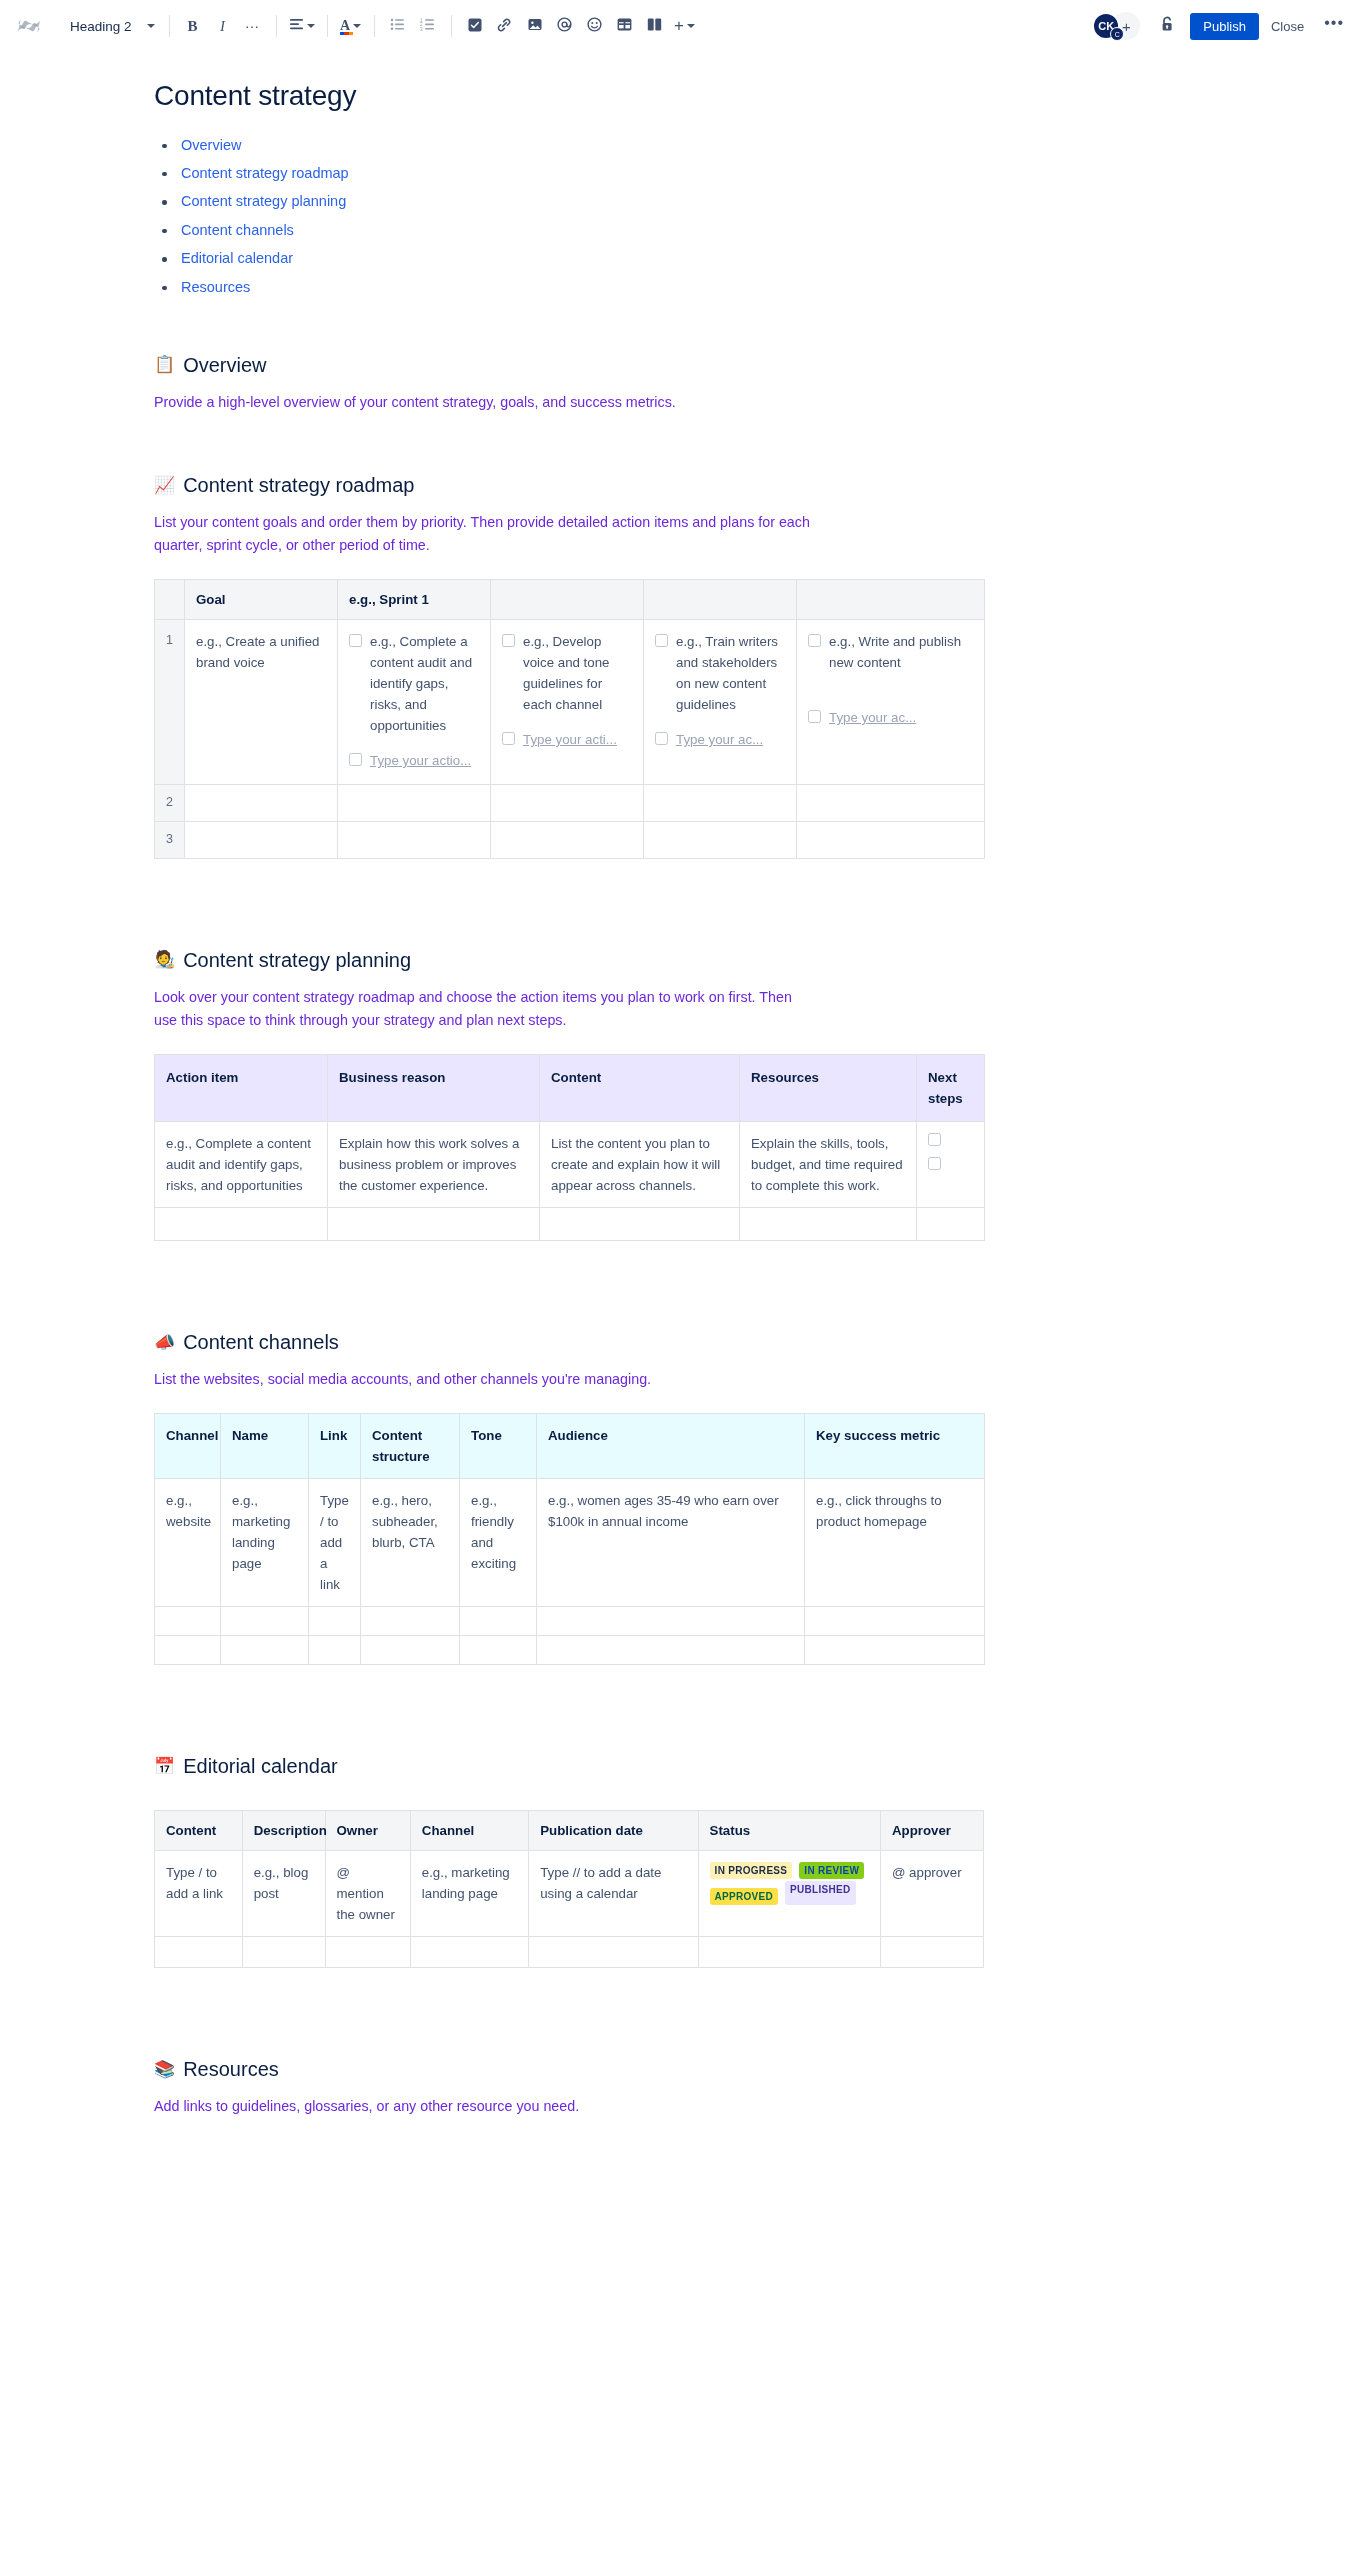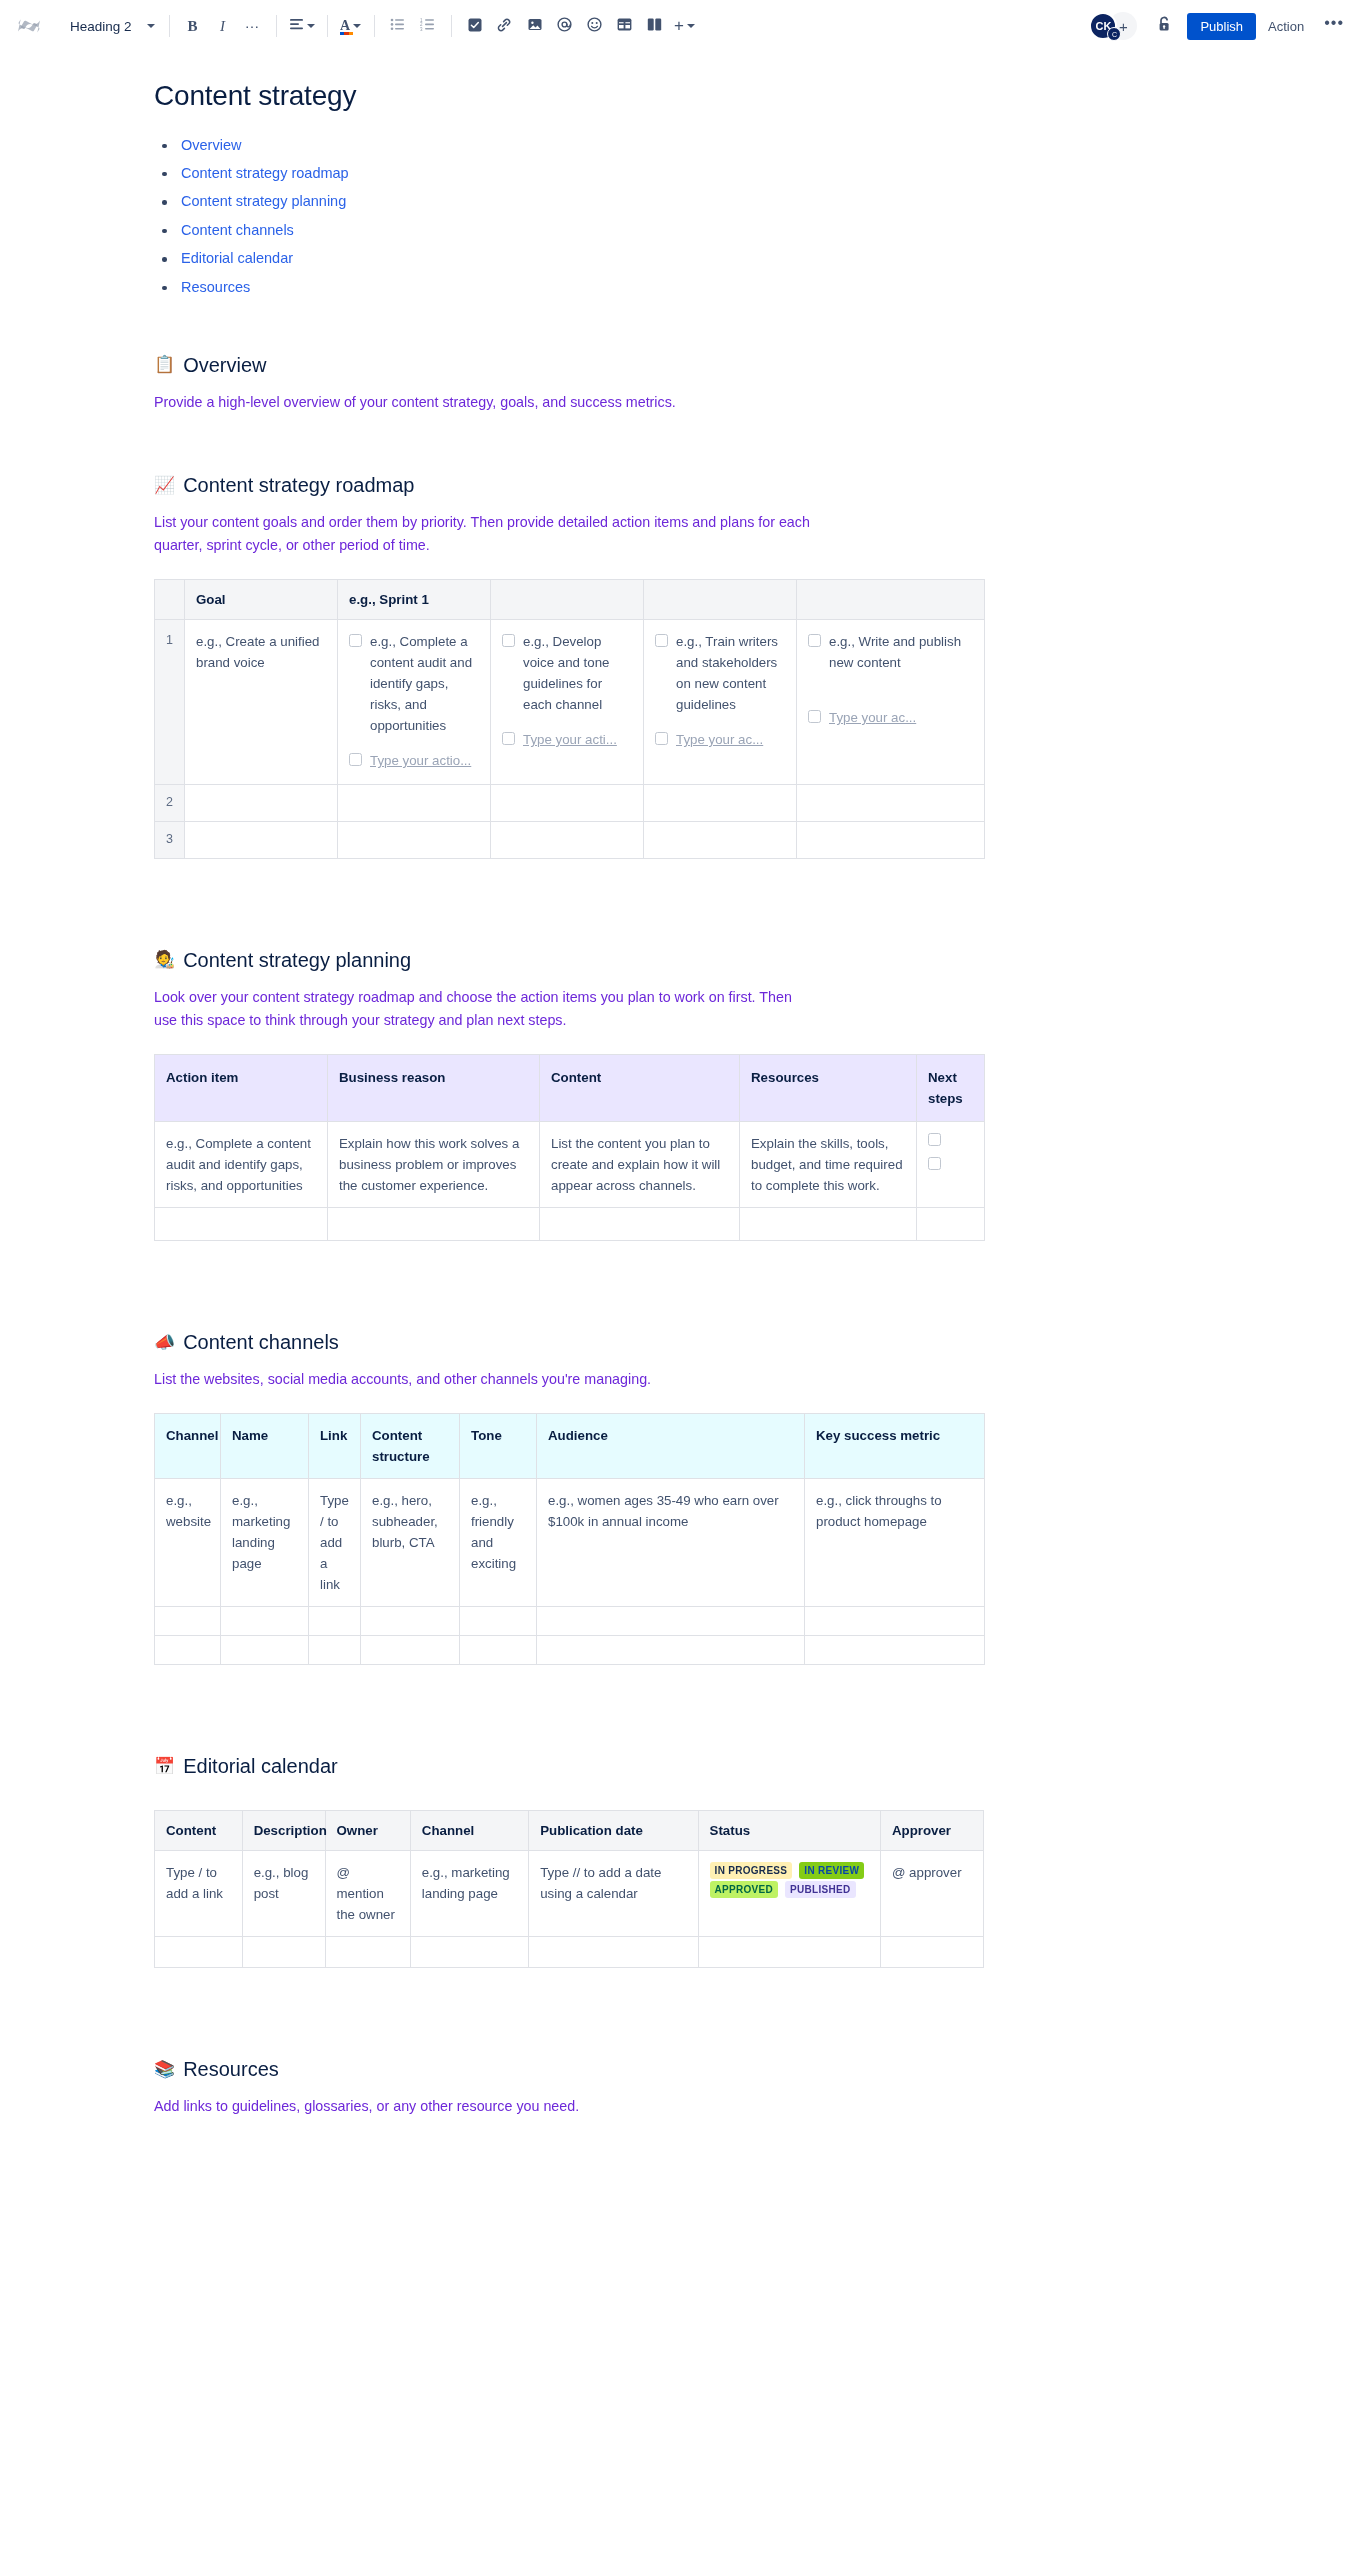--- a/index.html
+++ b/index.html
@@ -255,21 +255,21 @@
     font-size: 10px;
     font-weight: bold;
     letter-spacing: 0.3px;
     padding: 2px 5px 2px 5px;
     border-radius: 3px;
     line-height: 1.3;
     white-space: nowrap;
   }
   .loz-inprogress { background: #fff0b3; color: #172b4d; }
   .loz-inreview   { background: #84cc16; color: #0747a6; }
-  .loz-approved   { background: #bef264; color: #006644; }
+  .loz-approved   { background: #fde047; color: #006644; margin-top: 7px; }
   .loz-published  { background: #eae6ff; color: #403294; }
 </style>
 </head>
 <body>
 
 <div class="toolbar">
   <div class="tb-logo">
     <svg width="24" height="22" viewBox="0 0 24 22" aria-hidden="true">
       <path d="M1 16.6c2.6-4.2 6.1-4.6 9.2-3l5.1 2.6c.6.3 1.3.1 1.6-.5l3.1-5.1c.3-.5.1-1.2-.4-1.5l-1.9-1c-.5-.3-1.2-.1-1.5.4l-1.3 2.2c-1.9 3-4.6 2.8-7.1 1.6L2.2 9.2c-.6-.3-.8-1-.5-1.6l2-3.3z" fill="#b3bac5"></path>
       <path d="M23 5.4c-2.6 4.2-6.1 4.6-9.2 3L8.7 5.8c-.6-.3-1.3-.1-1.6.5L4 11.4c-.3.5-.1 1.2.4 1.5l1.9 1c.5.3 1.2.1 1.5-.4l1.3-2.2c1.9-3 4.6-2.8 7.1-1.6l5.6 2.9c.6.3.8 1 .5 1.6l-2 3.3z" fill="#97a0af" opacity="0.75"></path>
@@ -432,21 +432,21 @@
       <span>
         <svg width="15" height="17" viewBox="0 0 15 17" aria-hidden="true">
           <path d="M4 7V4.6a3.1 3.1 0 016.1-.8" stroke="#42526e" stroke-width="1.7" fill="none" stroke-linecap="round"></path>
           <rect x="2.6" y="7" width="9" height="7.6" rx="1.5" fill="#42526e"></rect>
           <circle cx="7.1" cy="10.4" r="1.2" fill="#fff"></circle>
           <rect x="6.5" y="10.6" width="1.2" height="2.4" fill="#fff"></rect>
         </svg>
       </span>
     </div>
     <div class="btn-publish">Publish</div>
-    <div class="btn-close">Action</div>
+    <div class="btn-close">Close</div>
     <div class="btn-more">•••</div>
   </div>
 </div>
 
 <div class="doc">
   <div class="page">
 
     <h1 class="title">Content strategy</h1>
 
     <ul class="toc">

